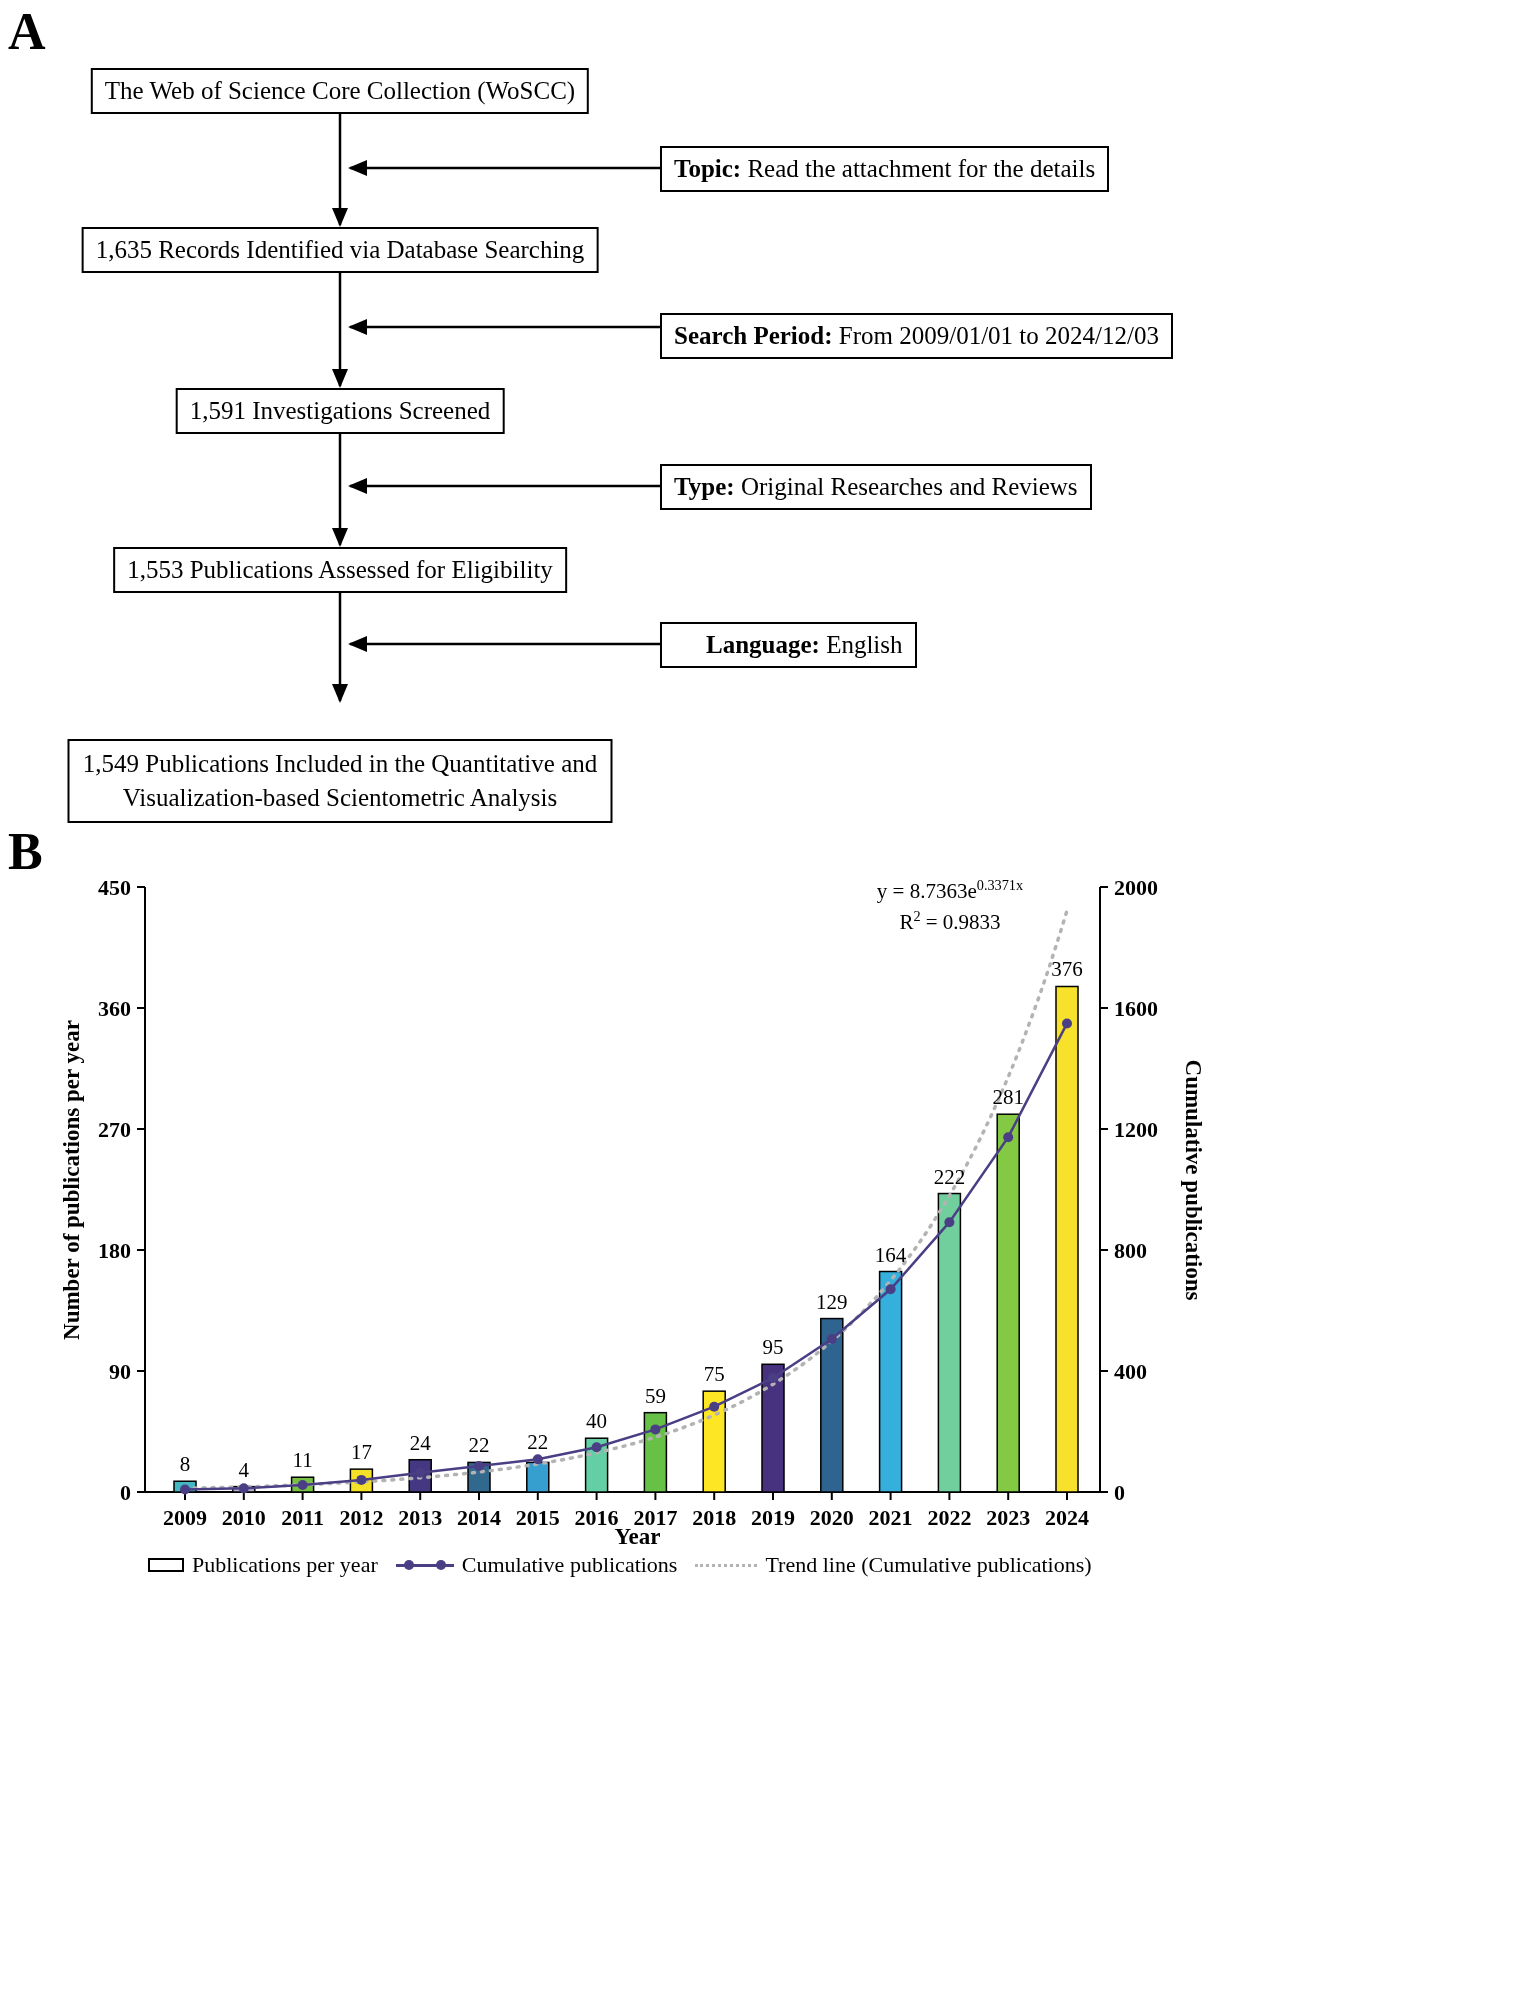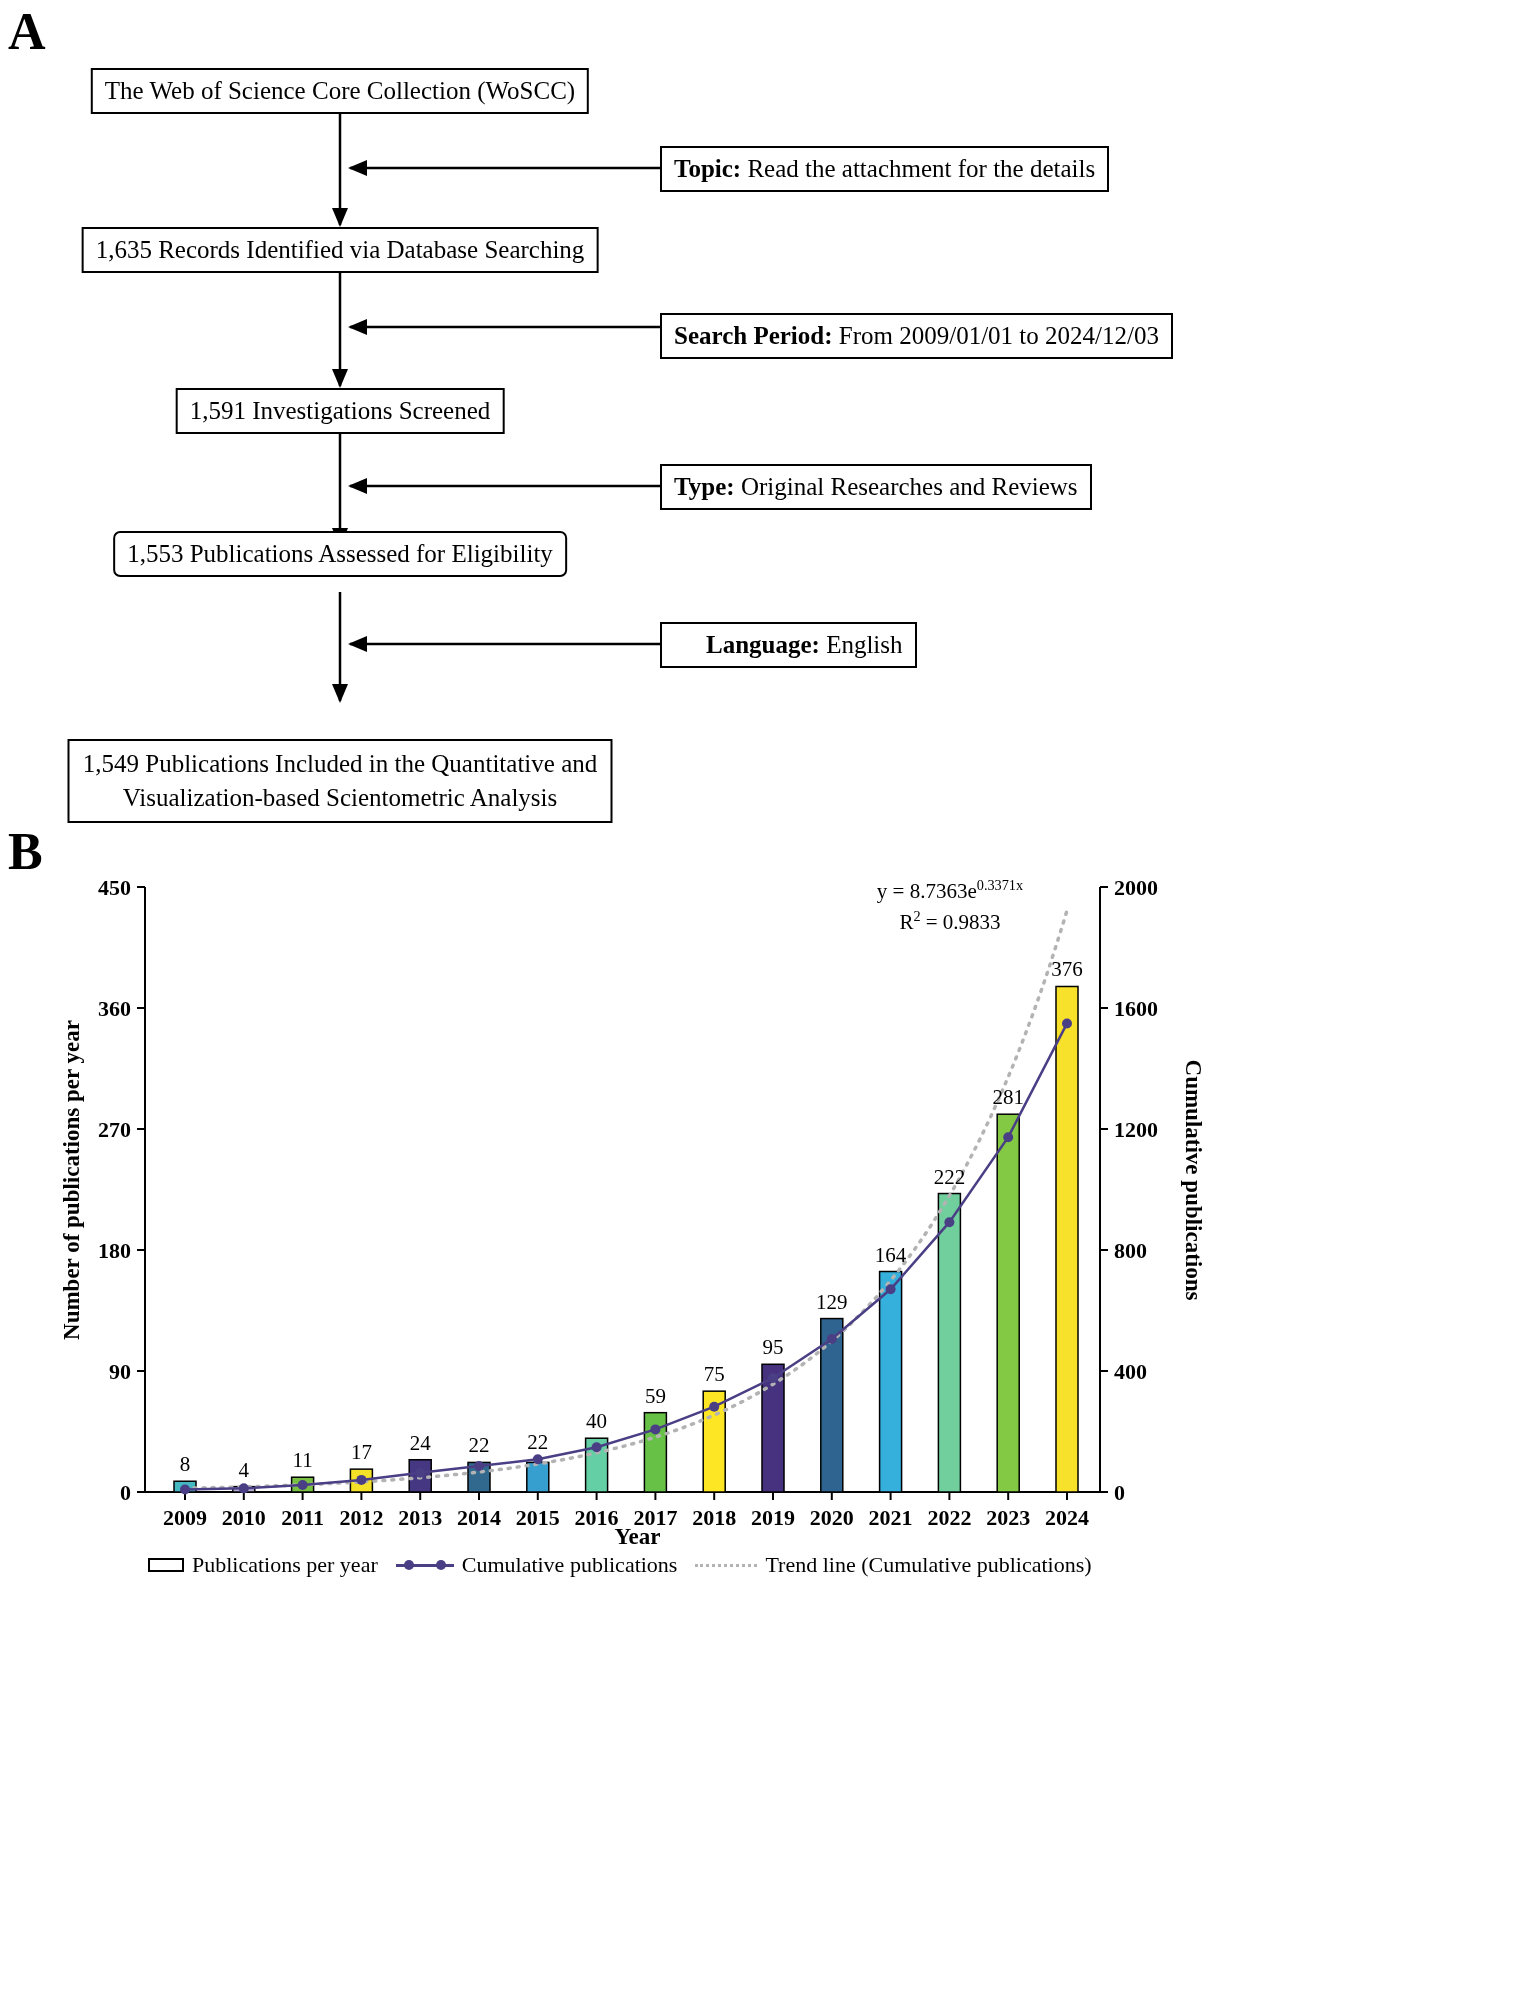--- a/index.html
+++ b/index.html
@@ -72,21 +72,21 @@
     <line x1="340" y1="592" x2="340" y2="701" stroke="#000" stroke-width="2.5" marker-end="url(#arrow)"></line>
     <line x1="660" y1="168" x2="350" y2="168" stroke="#000" stroke-width="2.5" marker-end="url(#arrow)"></line>
     <line x1="660" y1="327" x2="350" y2="327" stroke="#000" stroke-width="2.5" marker-end="url(#arrow)"></line>
     <line x1="660" y1="486" x2="350" y2="486" stroke="#000" stroke-width="2.5" marker-end="url(#arrow)"></line>
     <line x1="660" y1="644" x2="350" y2="644" stroke="#000" stroke-width="2.5" marker-end="url(#arrow)"></line>
   </svg>
 
   <div class="fc-box fc-main" id="fc-main-0" style="top:68px;">The Web of Science Core Collection (WoSCC)</div>
   <div class="fc-box fc-main" id="fc-main-1" style="top:227px;">1,635 Records Identified via Database Searching</div>
   <div class="fc-box fc-main" id="fc-main-2" style="top:388px;">1,591 Investigations Screened</div>
-  <div class="fc-box fc-main" id="fc-main-3" style="top:531px;border-radius:7px;">1,553 Publications Assessed for Eligibility</div>
+  <div class="fc-box fc-main" id="fc-main-3" style="top:547px;">1,553 Publications Assessed for Eligibility</div>
   <div class="fc-box fc-main" id="fc-main-4" style="top:703px;">1,549 Publications Included in the Quantitative and Visualization-based Scientometric Analysis</div>
 
   <div class="fc-box" style="left:660px; top:146px;">
     <span class="fc-prefix">Topic:</span><span> Read the attachment for the details</span>
   </div>
   <div class="fc-box" style="left:660px; top:305px;margin-top:8px;">
     <span class="fc-prefix">Search Period:</span><span> From 2009/01/01 to 2024/12/03</span>
   </div>
   <div class="fc-box" style="left:660px; top:464px;">
     <span class="fc-prefix">Type:</span><span> Original Researches and Reviews</span>

